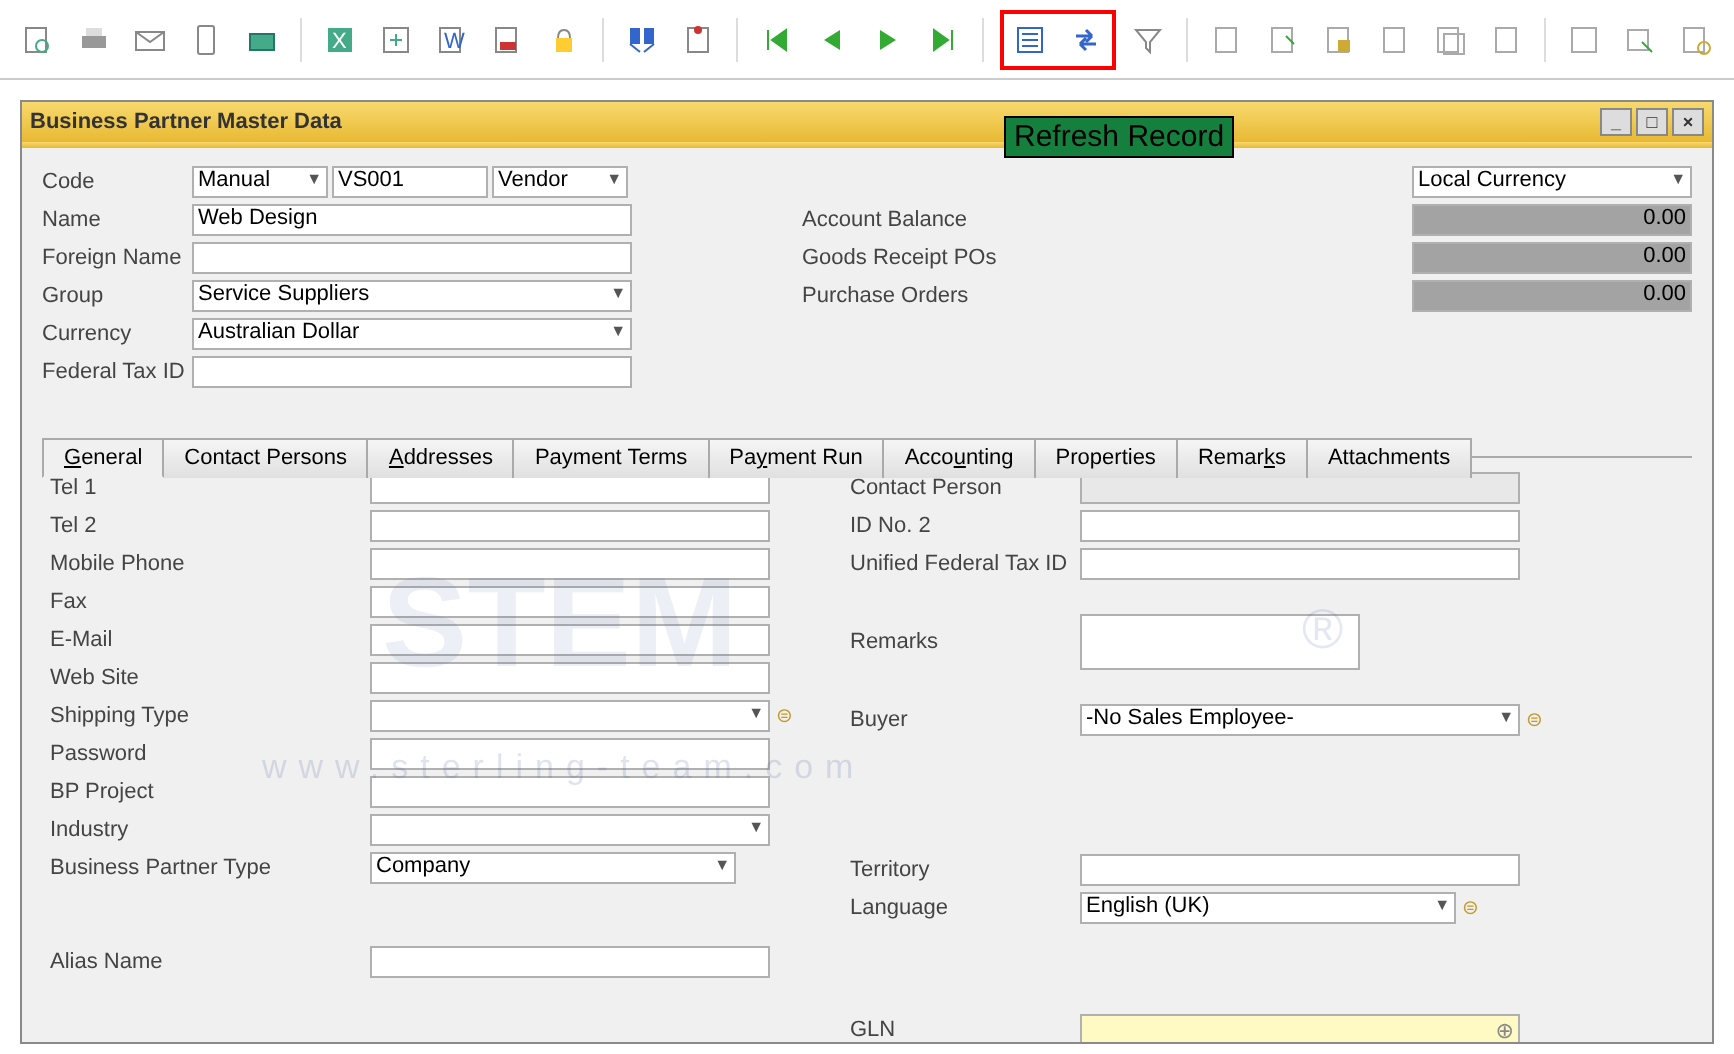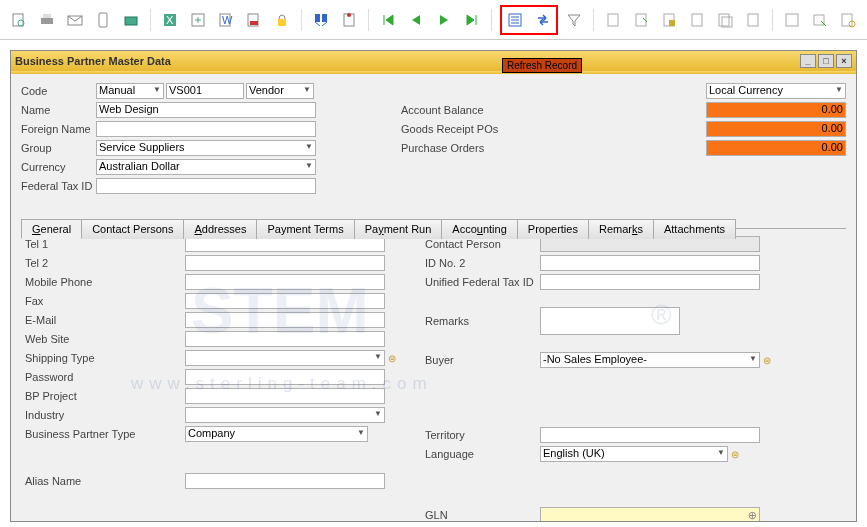--- a/index.html
+++ b/index.html
@@ -2,38 +2,38 @@
 <html><head>
 <meta charset="utf-8">
 <style>
 * { box-sizing: border-box; margin: 0; padding: 0; font-family: Tahoma, Arial, sans-serif; font-size: 11px; }
 body { background: #fff; width: 867px; height: 527px; overflow: hidden; position: relative; }
 
 .toolbar { height: 40px; background: #fff; border-bottom: 1px solid #ccc; display: flex; align-items: center; padding: 0 8px; gap: 6px; }
 .tb-btn { width: 22px; height: 22px; display: flex; align-items: center; justify-content: center; cursor: pointer; }
 .tb-sep { width: 1px; height: 22px; background: #ddd; margin: 0 2px; }
 .red-box { border: 2px solid red; padding: 2px; display: flex; gap: 6px; }
-.tooltip { position: absolute; top: 58px; left: 502px; background: #c2410c; border: 1px solid #000; padding: 1px 4px; font-size: 10px; z-index: 100; }
+.tooltip { position: absolute; top: 58px; left: 502px; background: #15803d; border: 1px solid #000; padding: 1px 4px; font-size: 15px; z-index: 100; }
 
 .window { position: absolute; top: 50px; left: 10px; right: 10px; bottom: 5px; border: 1px solid #8a8a8a; background: #f0f0f0; display: flex; flex-direction: column; }
 .titlebar { background: linear-gradient(to bottom, #f8d96e, #e8b933); height: 20px; display: flex; align-items: center; padding: 0 4px; font-weight: bold; color: #333; }
 .titlebar-text { flex: 1; }
 .win-btn { width: 16px; height: 14px; border: 1px solid #888; background: #ddd; margin-left: 2px; font-size: 9px; text-align: center; line-height: 12px; cursor: pointer; }
 .gold-line { height: 3px; background: linear-gradient(to bottom, #f8d96e, #e8b933); }
 
 .form-body { flex: 1; padding: 8px 10px; position: relative; background: #f0f0f0; overflow: hidden; }
 .top-grid { display: flex; gap: 40px; }
 .top-left { width: 340px; }
 .top-right { flex: 1; }
 .row { display: flex; align-items: center; height: 18px; margin-bottom: 1px; }
 .lbl { width: 75px; color: #444; }
 .lbl-w { width: 160px; color: #444; }
 .lbl-r { width: 115px; color: #444; }
 .inp { border: 1px solid #b0b0b0; background: #fff; height: 16px; padding: 0 2px; }
-.inp-ro { border: 1px solid #b0b0b0; background: #f97316; height: 16px; padding: 0 2px; text-align: right; }
+.inp-ro { border: 1px solid #b0b0b0; background: #a3a3a3; height: 16px; padding: 0 2px; text-align: right; }
 .sel { border: 1px solid #b0b0b0; background: #fff; height: 16px; padding: 0 2px; position: relative; }
 .sel::after { content: '▼'; position: absolute; right: 2px; top: 1px; font-size: 8px; color: #555; }
 .yellow-inp { border: 1px solid #b0b0b0; background: #fff9c4; height: 16px; padding: 0 2px; position: relative; }
 
 .tabs { display: flex; margin-top: 12px; border-bottom: 1px solid #aaa; }
 .tab { padding: 3px 10px; border: 1px solid #aaa; border-bottom: none; background: linear-gradient(to bottom, #f5f5f5, #e0e0e0); cursor: pointer; margin-right: -1px; position: relative; top: 11px; font-size: 11px; }
 .tab.active { background: #f0f0f0; border-bottom: 1px solid #f0f0f0; z-index: 2; }
 .tab-underline { text-decoration: underline; }
 
 .tab-content { padding: 6px 4px; display: flex; gap: 20px; }

